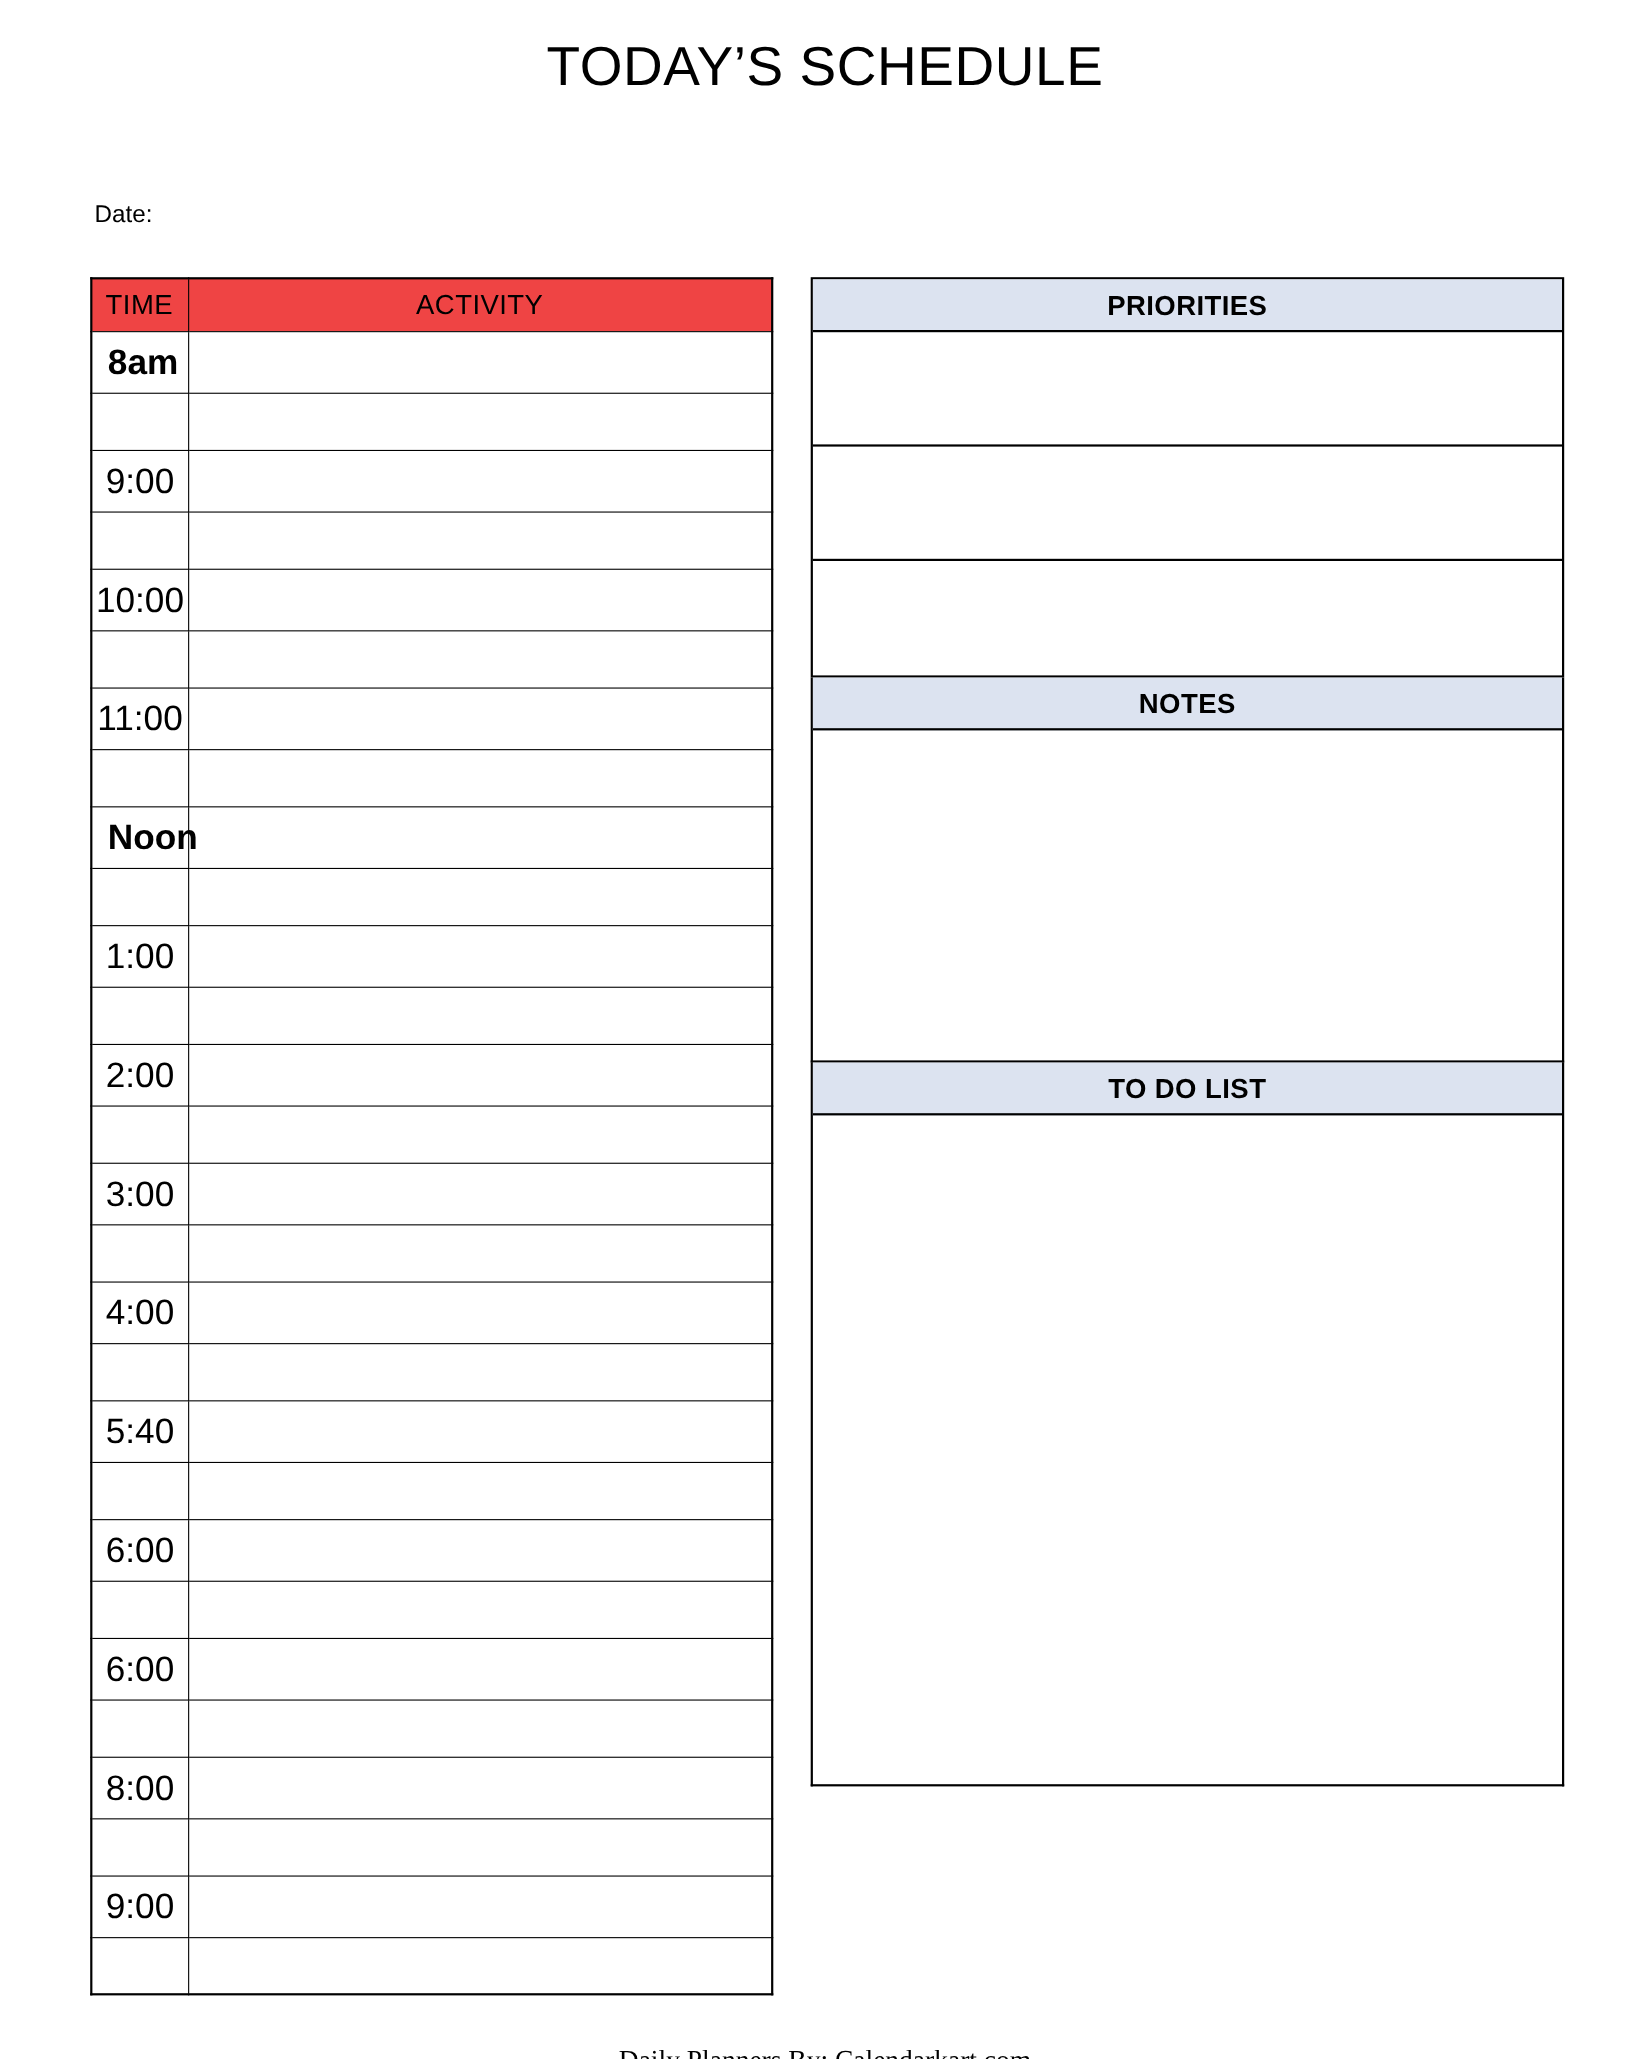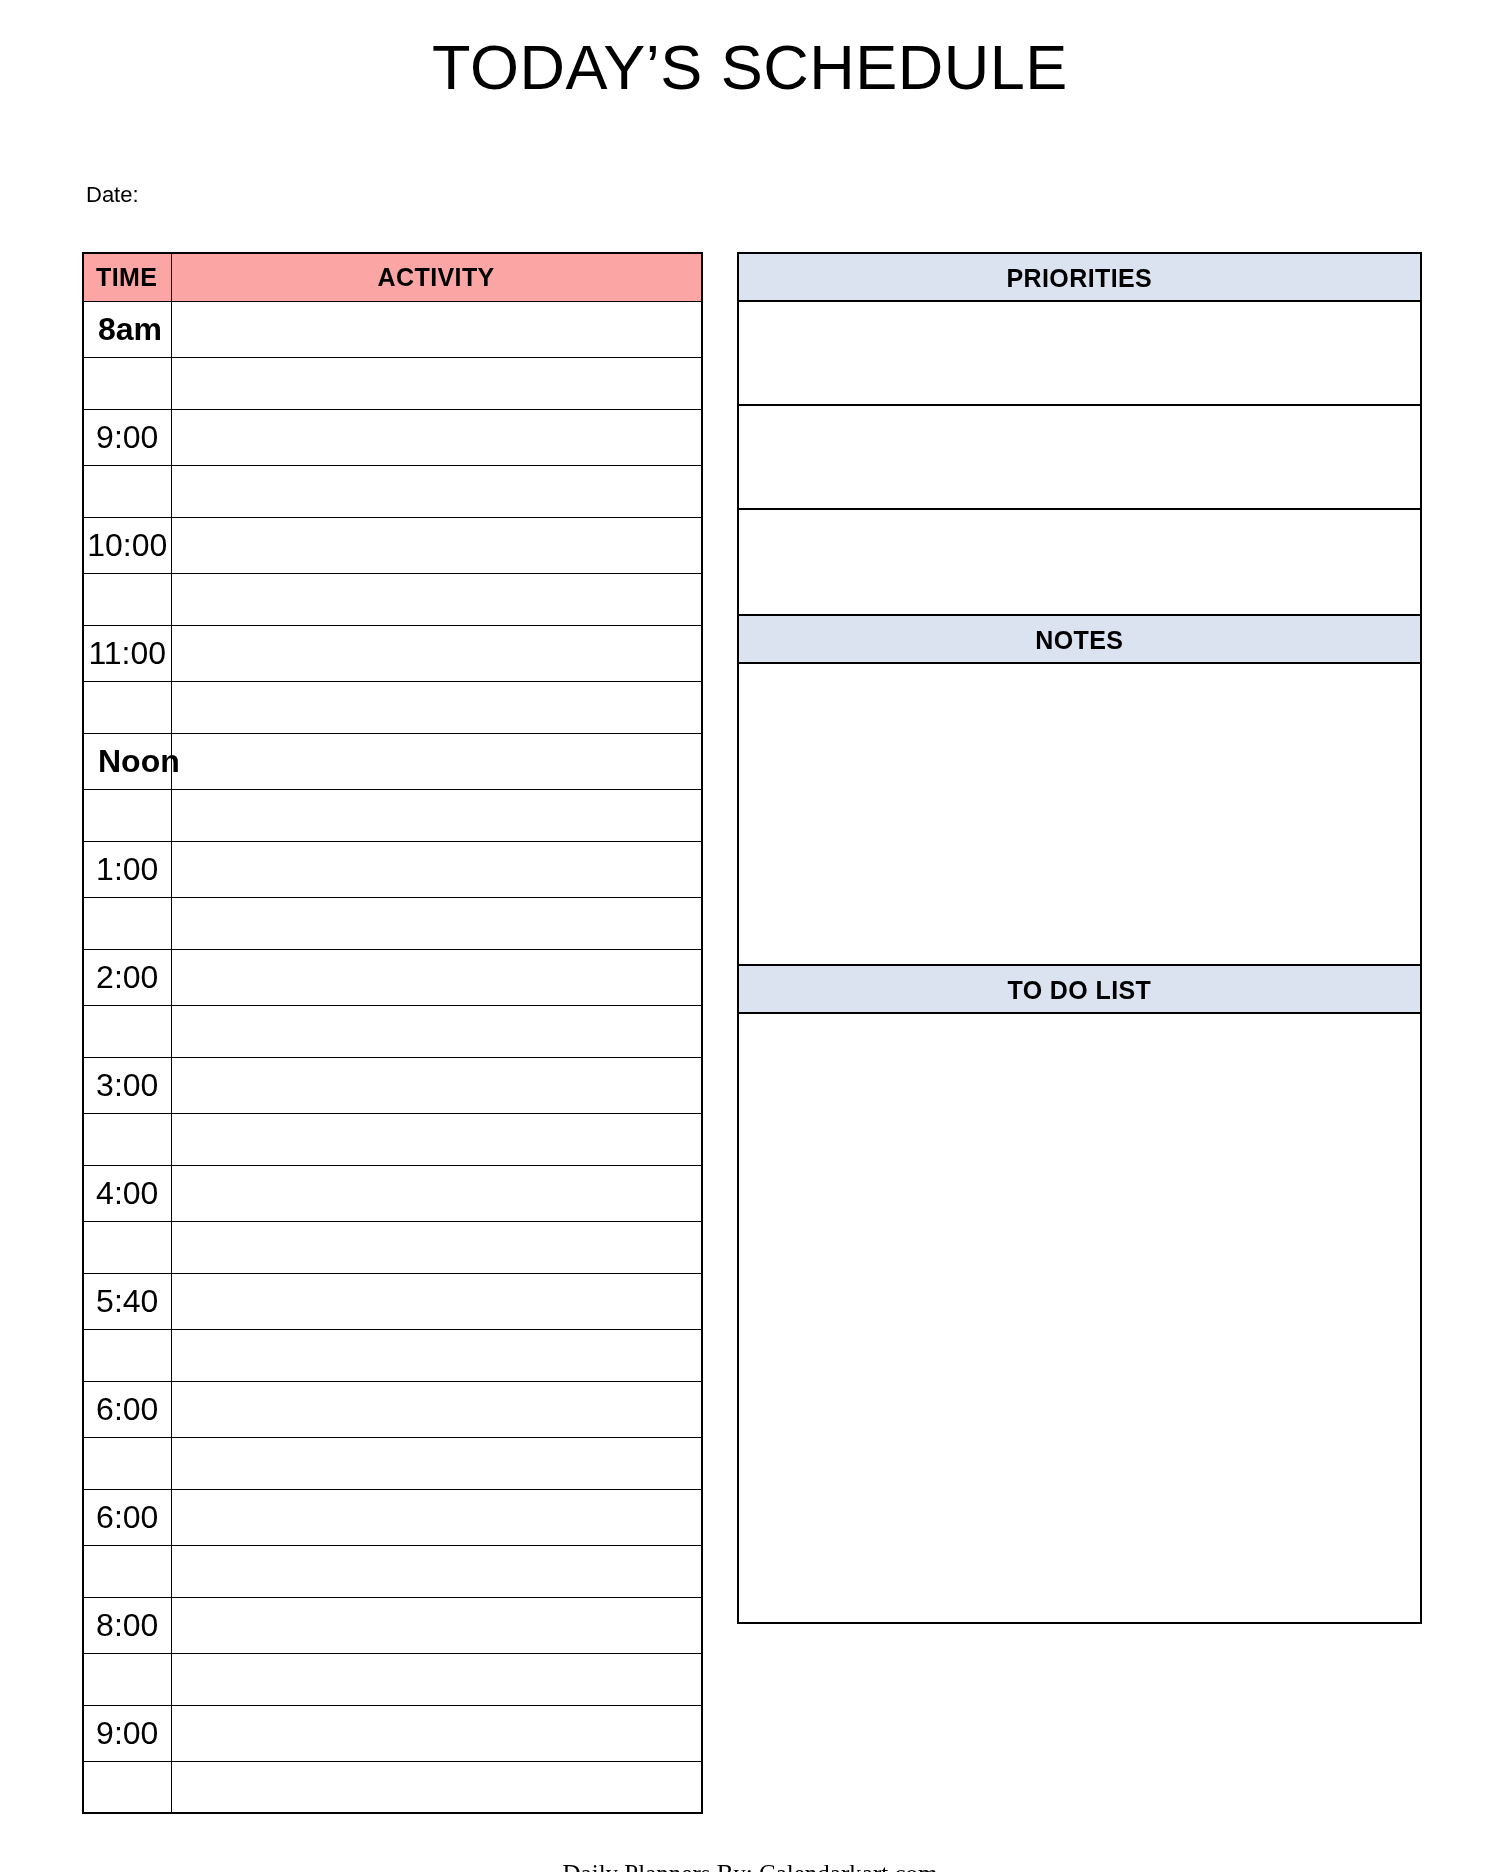--- a/index.html
+++ b/index.html
@@ -16,21 +16,21 @@
     overflow: hidden;
   }
   .page {
     position: relative;
     width: 1500px;
     height: 1872px;
     box-sizing: border-box;
   }
   .title {
     text-align: center;
-    font-size: 63px;
+    font-size: 50px;
     font-weight: 400;
     letter-spacing: 0.5px;
     margin: 34px 0 0 0;
     line-height: 1.05;
   }
   .date-line {
     position: absolute;
     left: 86px;
     top: 148px;
     font-size: 22px;
@@ -52,23 +52,23 @@
     border-collapse: collapse;
     table-layout: fixed;
   }
   .schedule td, .schedule th {
     border: 1.5px solid #000;
     padding: 0;
     height: 56px;
     box-sizing: border-box;
   }
   .schedule thead th {
-    background: #fca5a5;
+    background: #ef4444;
     font-size: 25px;
-    font-weight: bold;
+    font-weight: normal;
     height: 48px;
     letter-spacing: 0.4px;
   }
   .col-time { width: 88px; }
   .th-time { text-align: left; padding-left: 12px !important; }
   .th-activity { text-align: center; }
   .cell-time {
     text-align: center;
     font-size: 32px;
     padding-right: 6px;

